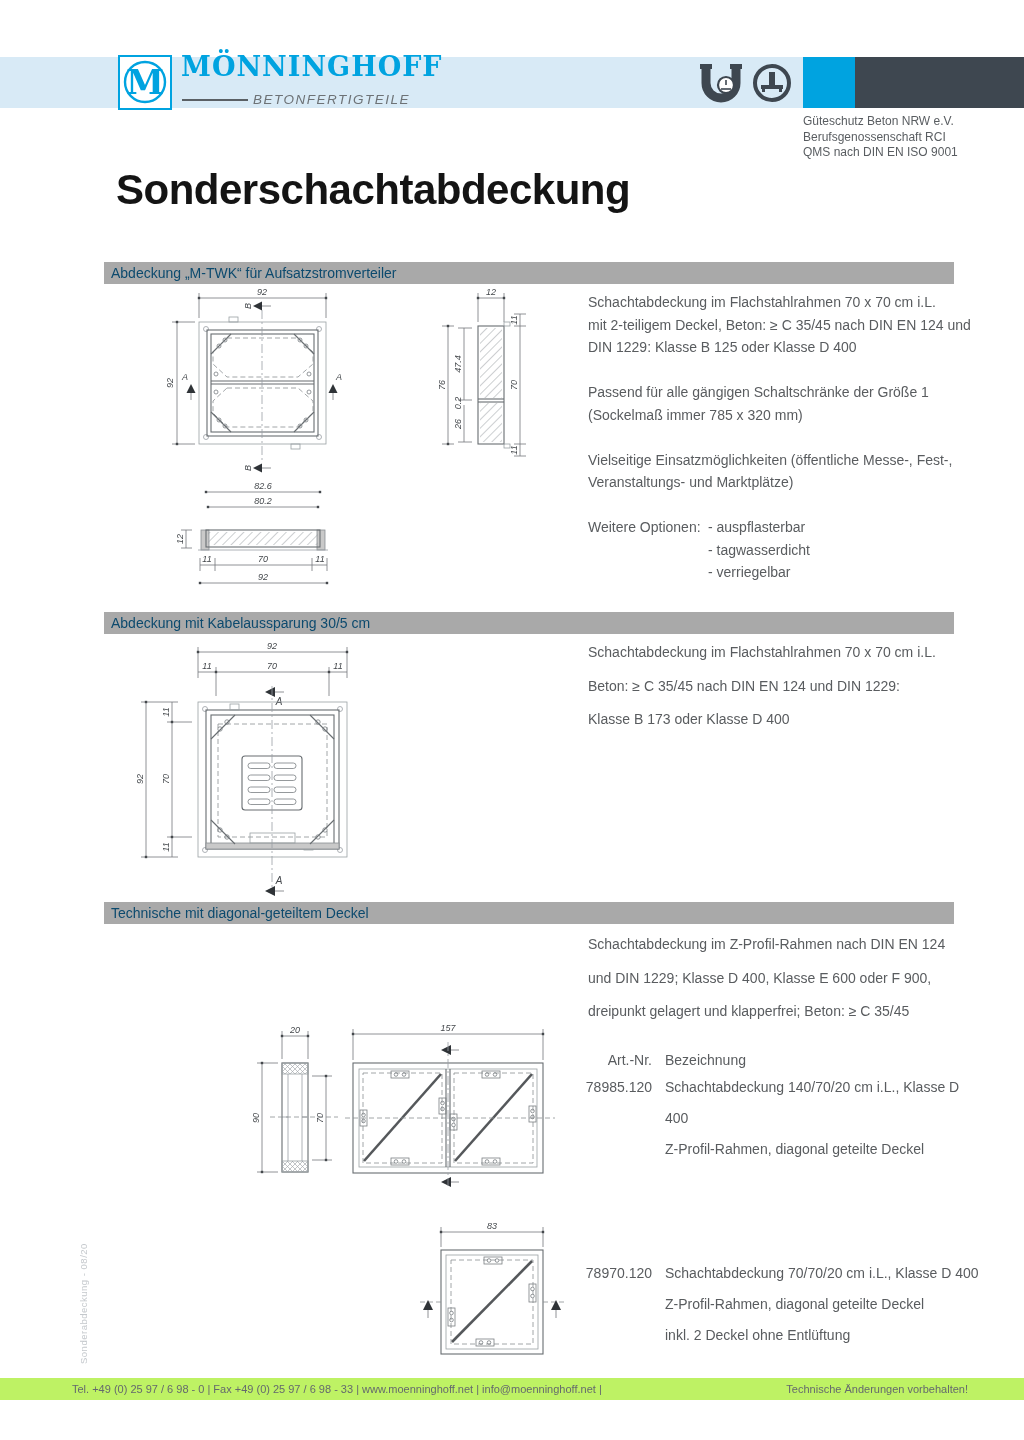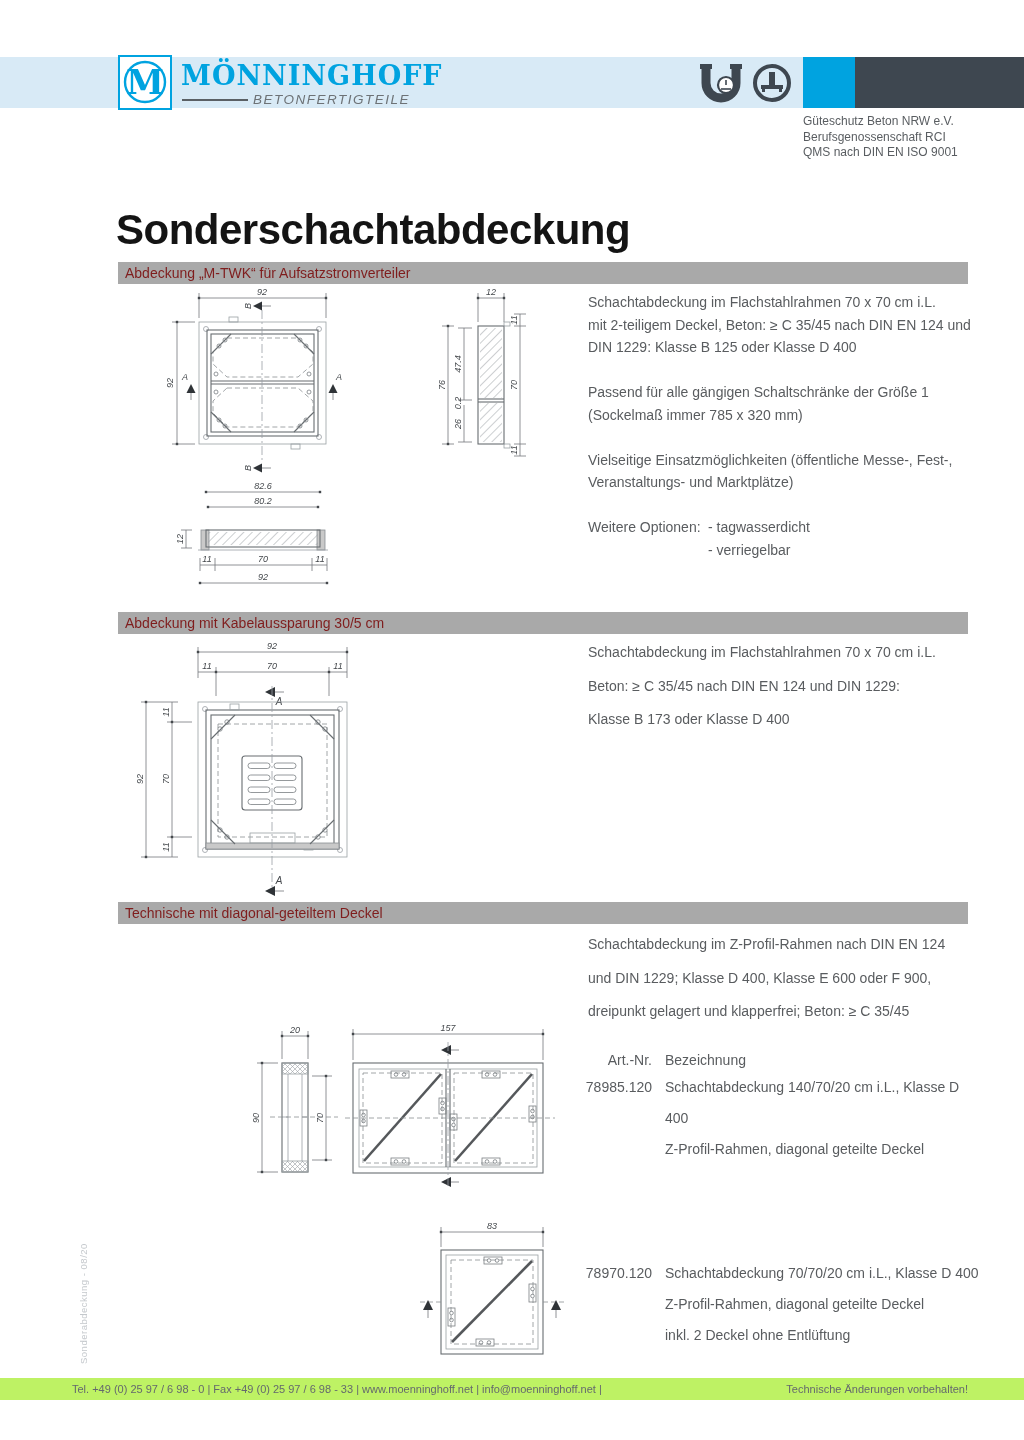--- a/index.html
+++ b/index.html
@@ -4,32 +4,32 @@
 <style>
   html,body{margin:0;padding:0;background:#e8e8e8;}
   .page{position:relative;width:1024px;height:1440px;background:#ffffff;overflow:hidden;
         font-family:"Liberation Sans",sans-serif;color:#595c5f;}
   
   .band{position:absolute;left:0;top:57px;width:803px;height:51px;background:#d8eaf6;}
   .blk-cyan{position:absolute;left:803px;top:57px;width:52px;height:51px;background:#00a3e0;}
   .blk-dark{position:absolute;left:855px;top:57px;width:169px;height:51px;background:#3e4750;}
   .logo-box{position:absolute;left:118px;top:55px;width:54px;height:55px;background:#fff;
             border:2px solid #00a3e0;box-sizing:border-box;}
-  .brand{position:absolute;left:181px;top:60px;font-family:"DejaVu Serif",serif;font-weight:700;
+  .brand{position:absolute;left:181px;top:51px;font-family:"DejaVu Serif",serif;font-weight:700;
          font-size:27px;color:#00a3e0;letter-spacing:1px;}
   .brand-rule{position:absolute;left:182px;top:99px;width:66px;height:2px;background:#5a6065;}
   .brand-sub{position:absolute;left:253px;top:92px;font-style:italic;font-size:13.5px;color:#6d7276;
              letter-spacing:1.5px;}
   .hdr-icon{position:absolute;top:63px;}
   .certs{position:absolute;left:803px;top:114px;font-size:12px;line-height:15.5px;color:#595d61;}
   
   .title{position:absolute;left:116px;top:166px;font-size:42px;font-weight:700;color:#141414;
-         letter-spacing:-0.5px;margin-top:40px;}
-  
-  .secbar{position:absolute;left:118px;width:850px;height:22px;background:#a9a9a9;color:#7f1d1d;
+         letter-spacing:-0.5px;}
+  
+  .secbar{position:absolute;left:104px;width:850px;height:22px;background:#a9a9a9;color:#0c4a6e;
           font-size:14px;line-height:22px;padding-left:7px;box-sizing:border-box;}
   
   .txt1{position:absolute;left:588px;top:291px;width:390px;font-size:14px;}
   .txt1 p{margin:0 0 22.5px 0;line-height:22.5px;}
   .opts{display:grid;grid-template-columns:120px auto;line-height:22.5px;}
   .txt-sp{position:absolute;left:588px;width:395px;font-size:14px;}
   .txt-sp div{line-height:33.5px;height:33.5px;}
   
   .artab{position:absolute;left:570px;width:410px;font-size:14px;}
   .artrow{display:grid;grid-template-columns:82px auto;column-gap:13px;line-height:31px;}
@@ -120,20 +120,21 @@
       <span>Passend für alle gängigen Schaltschränke der Größe 1</span><br>
       <span>(Sockelmaß immer 785 x 320 mm)</span>
     </p>
     <p>
       <span>Vielseitige Einsatzmöglichkeiten (öffentliche Messe-, Fest-,</span><br>
       <span>Veranstaltungs- und Marktplätze)</span>
     </p>
     <div class="opts">
       <div>Weitere Optionen:</div>
       <div>
+        <div>- auspflasterbar</div>
         <div>- tagwasserdicht</div>
         <div>- verriegelbar</div>
       </div>
     </div>
   </div>
 
   <svg class="draw" style="left:155px;top:284px" width="205" height="200" viewBox="0 0 205 200">
     <g>
       <line class="dim" x1="44" y1="14" x2="171" y2="14"></line>
       <line class="dim" x1="44" y1="9" x2="44" y2="34"></line>

